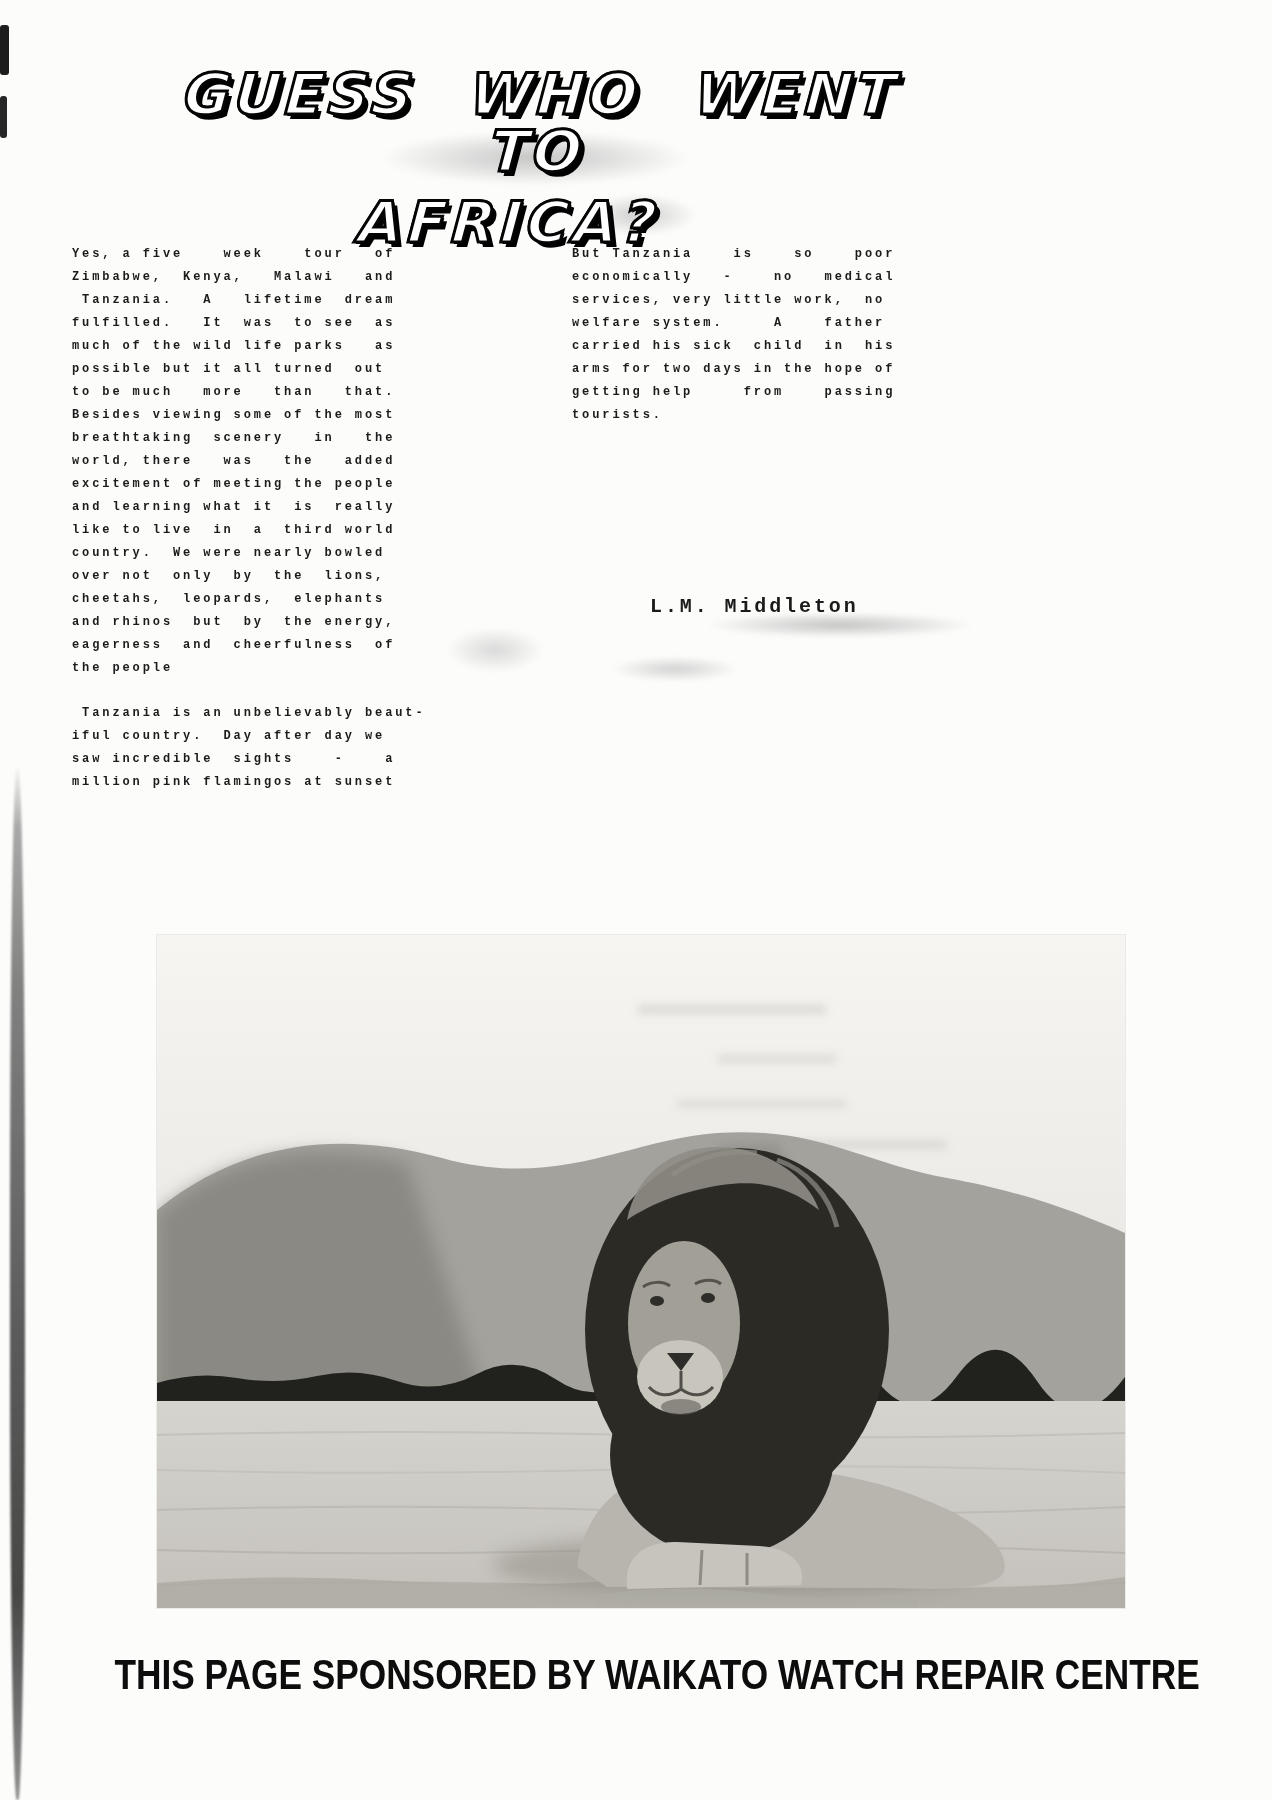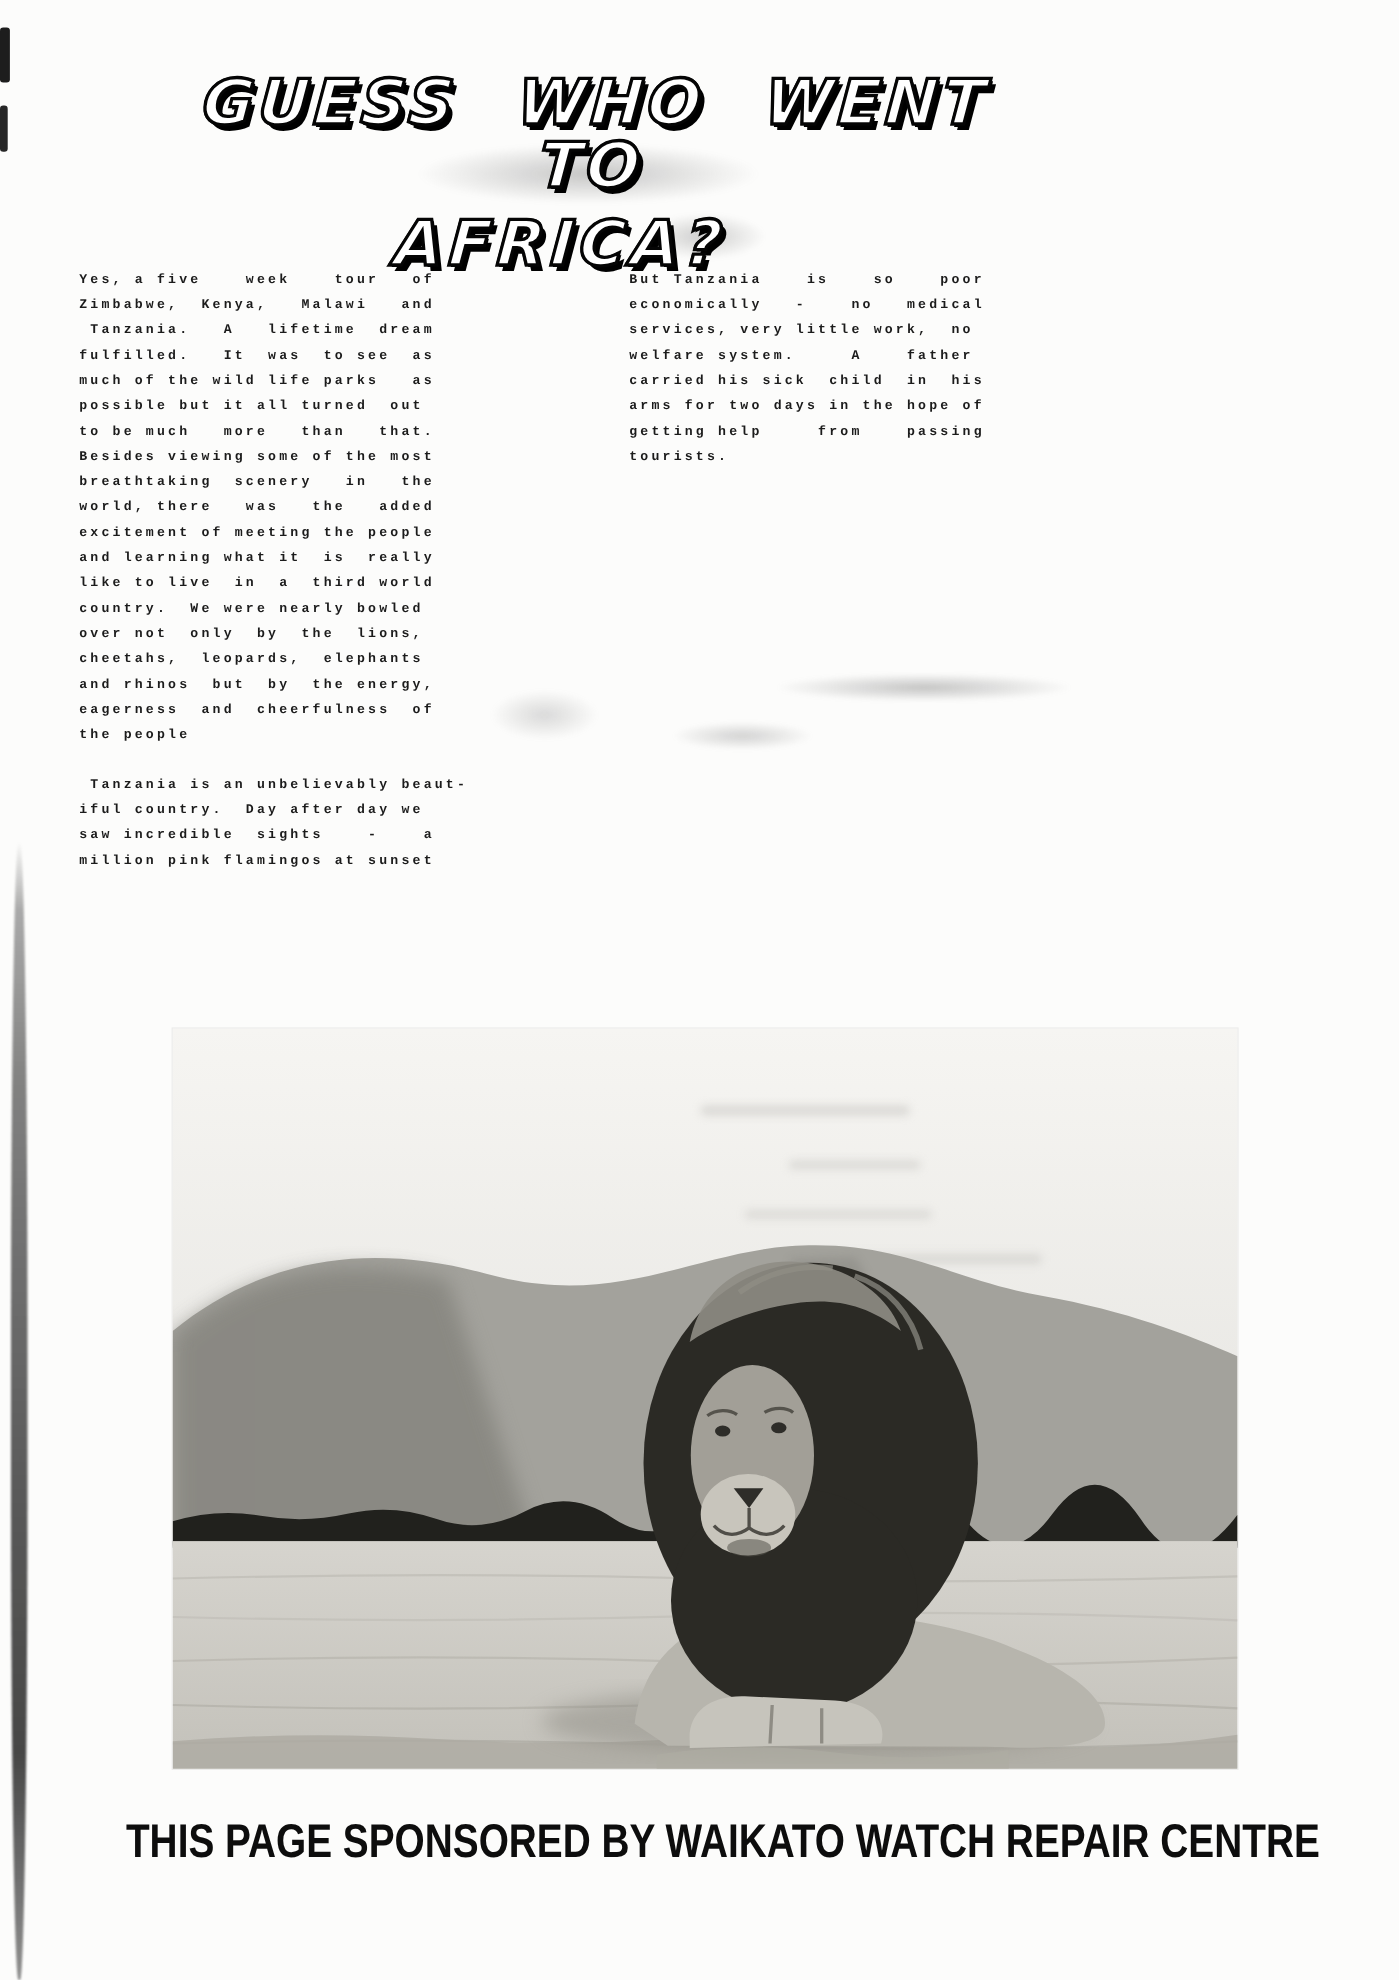--- a/index.html
+++ b/index.html
@@ -120,20 +120,21 @@
     <div>
         <div class="para">But Tanzania    is    so    poor
 economically   -    no   medical
 services, very little work,  no
 welfare system.     A    father
 carried his sick  child  in  his
 arms for two days in the hope of
 getting help     from    passing
 tourists.</div>
       </div>
+    <div class="byline">L.M. Middleton</div>
   </div>
 </div>
 
 <div class="photo">
   <svg viewBox="0 0 968 673" preserveAspectRatio="none">
     <defs>
       <linearGradient id="skyG" x1="0" y1="0" x2="0" y2="1">
         <stop offset="0" stop-color="#f6f5f2"></stop>
           <stop offset="1" stop-color="#e5e4e0"></stop>
       </linearGradient>

